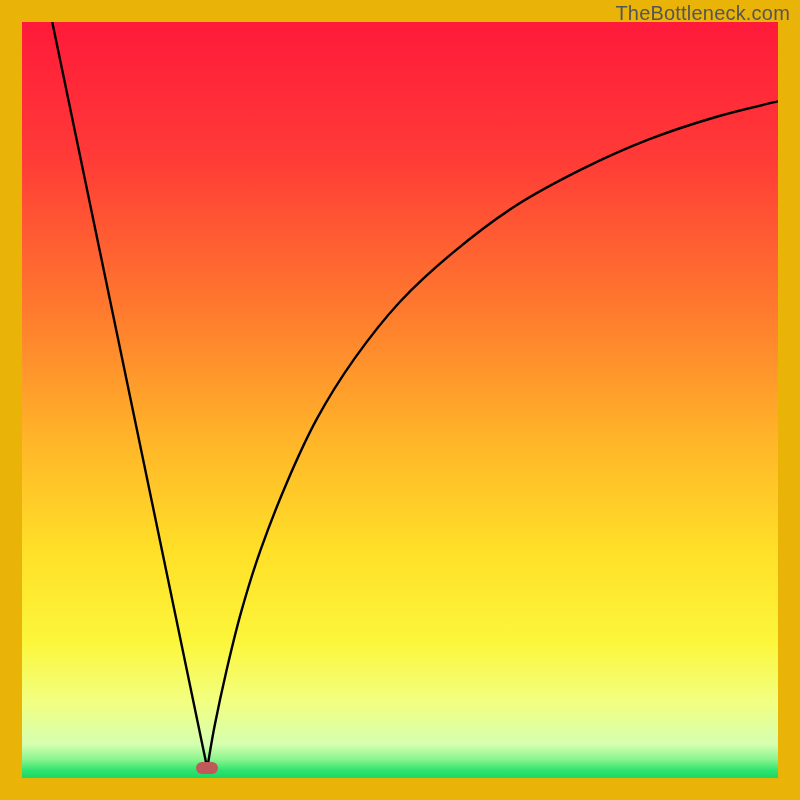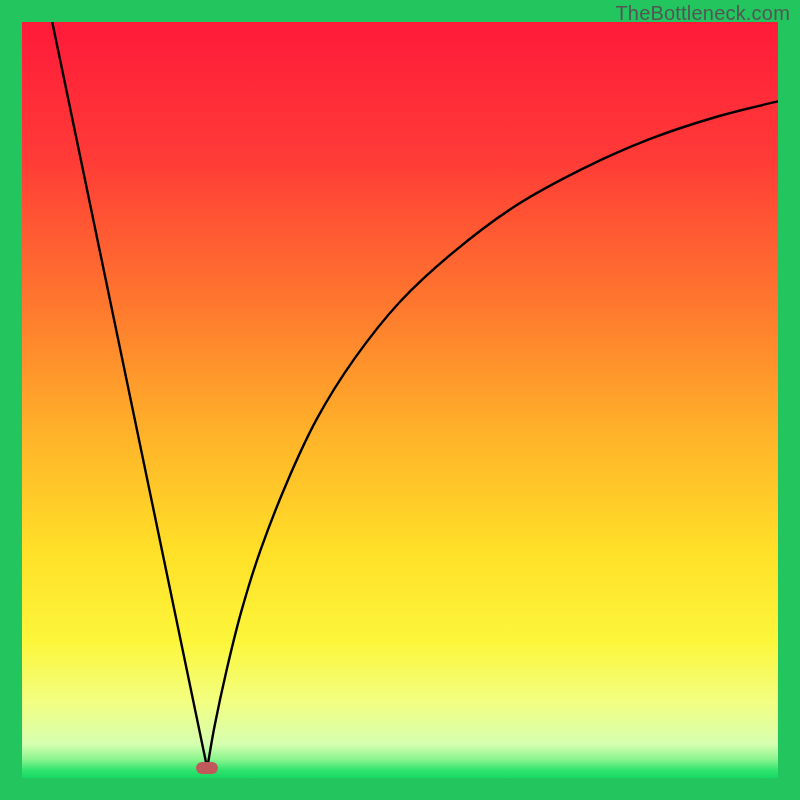--- a/index.html
+++ b/index.html
@@ -8,21 +8,21 @@
     width: 800px;
     height: 800px;
     overflow: hidden;
     background: #fff;
     font-family: Arial, Helvetica, sans-serif;
   }
   .container {
     position: relative;
     width: 800px;
     height: 800px;
-    background: #22c55e;
+    background: #eab308;
   }
   .plot-area {
     position: absolute;
     left: 22px;
     top: 22px;
     width: 756px;
     height: 756px;
   }
   .gradient {
     position: absolute;

